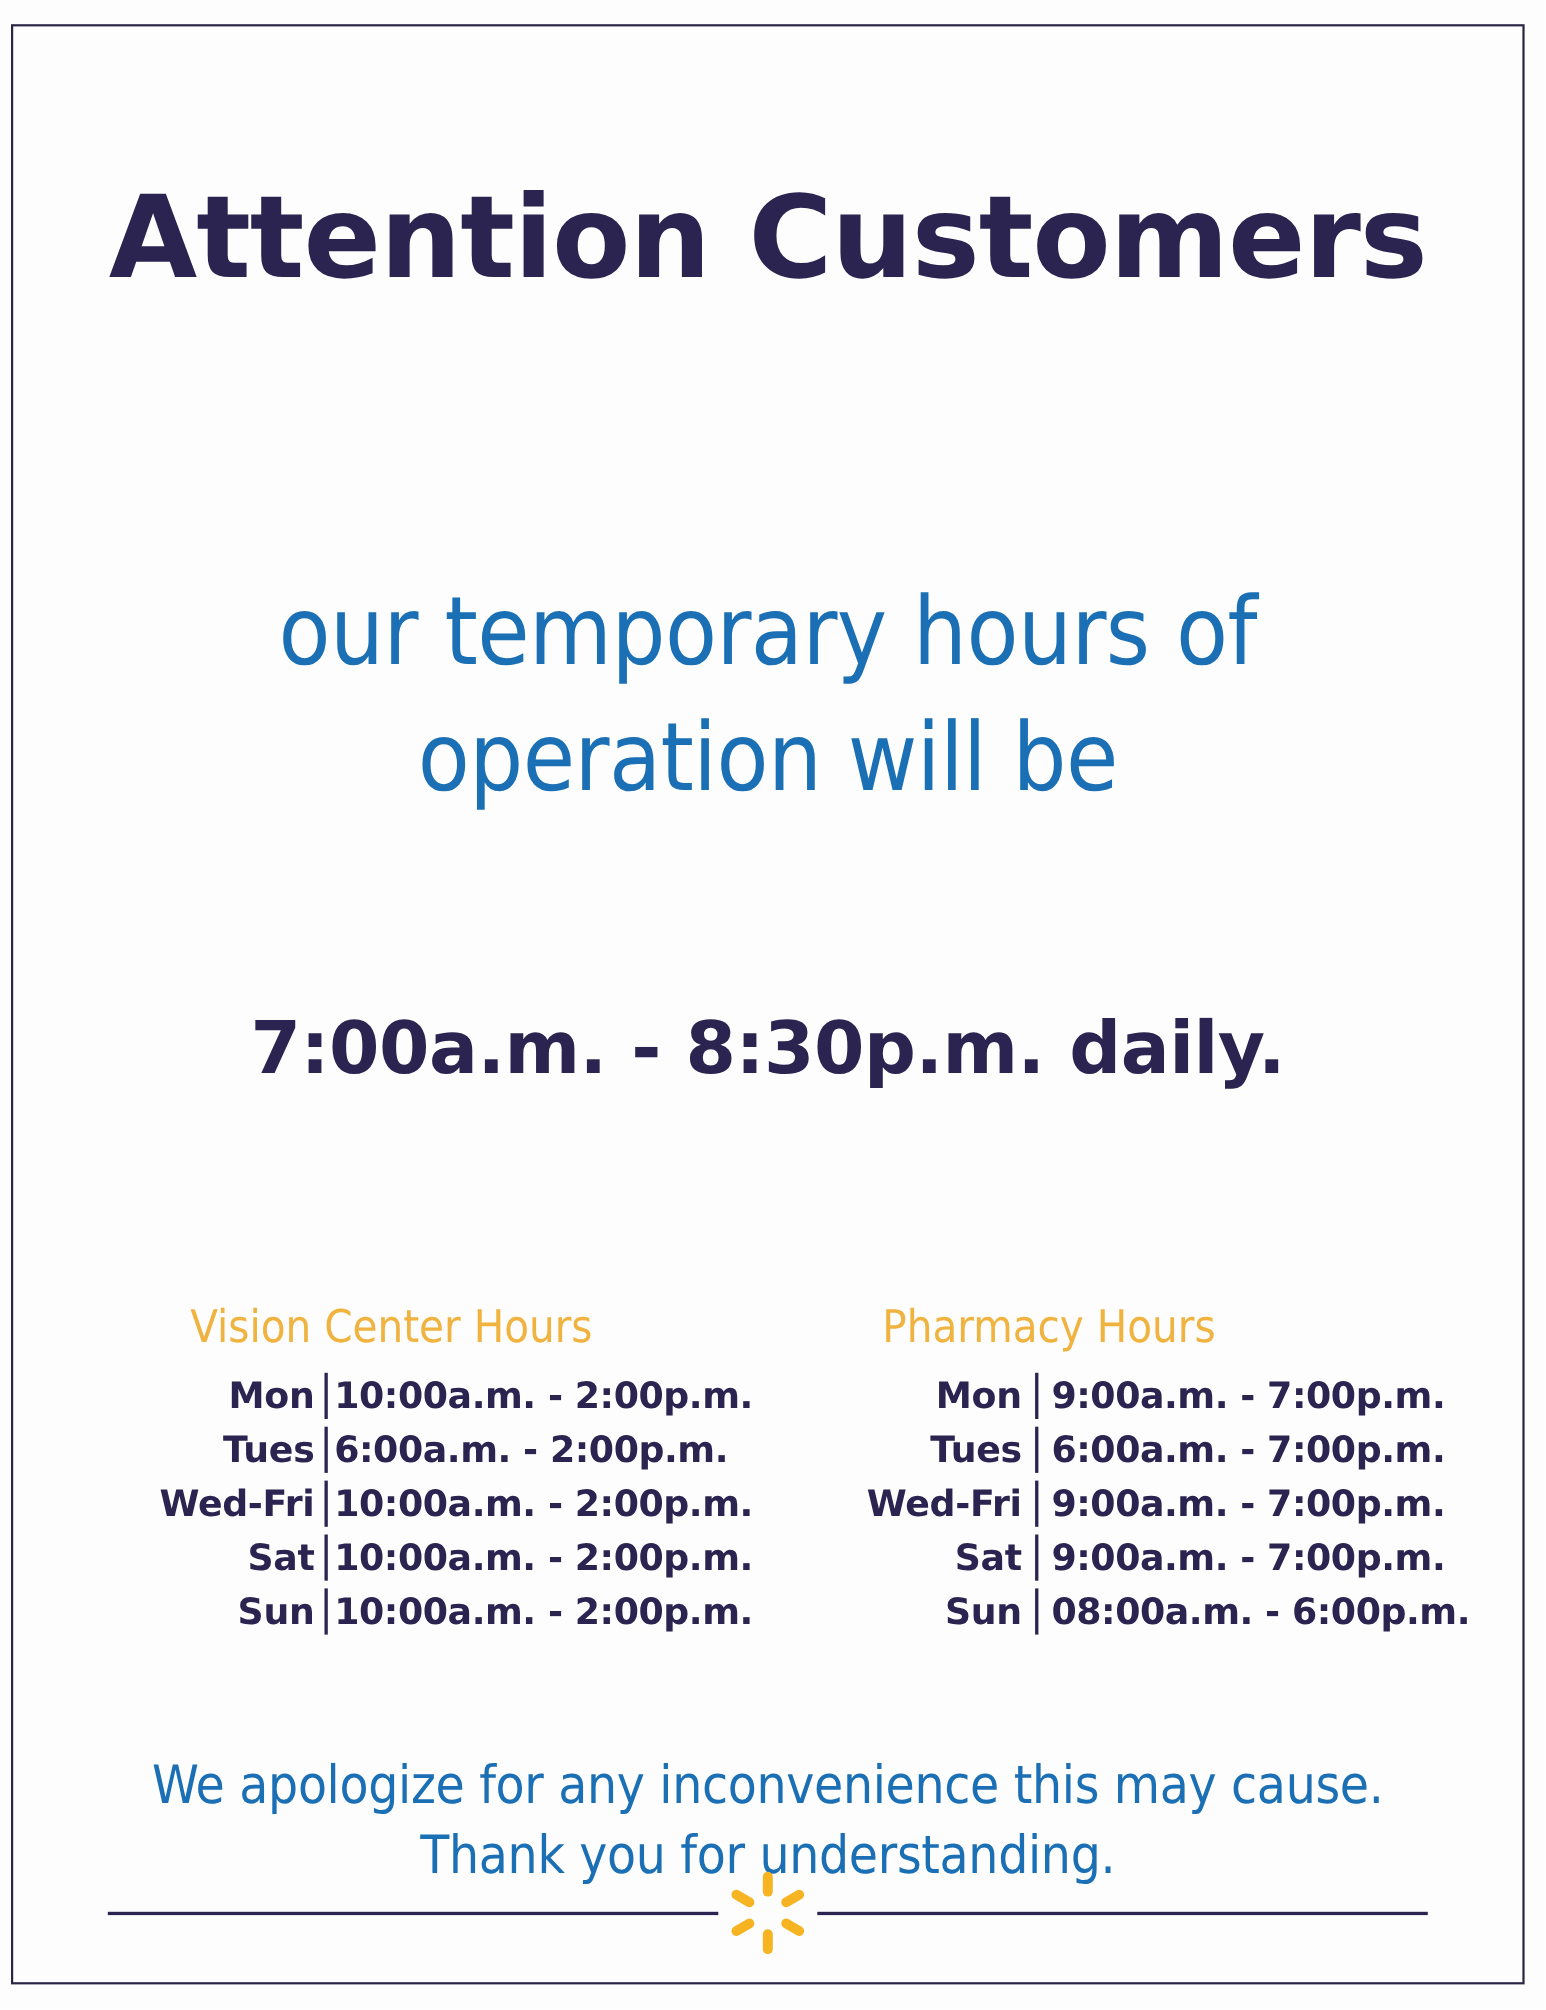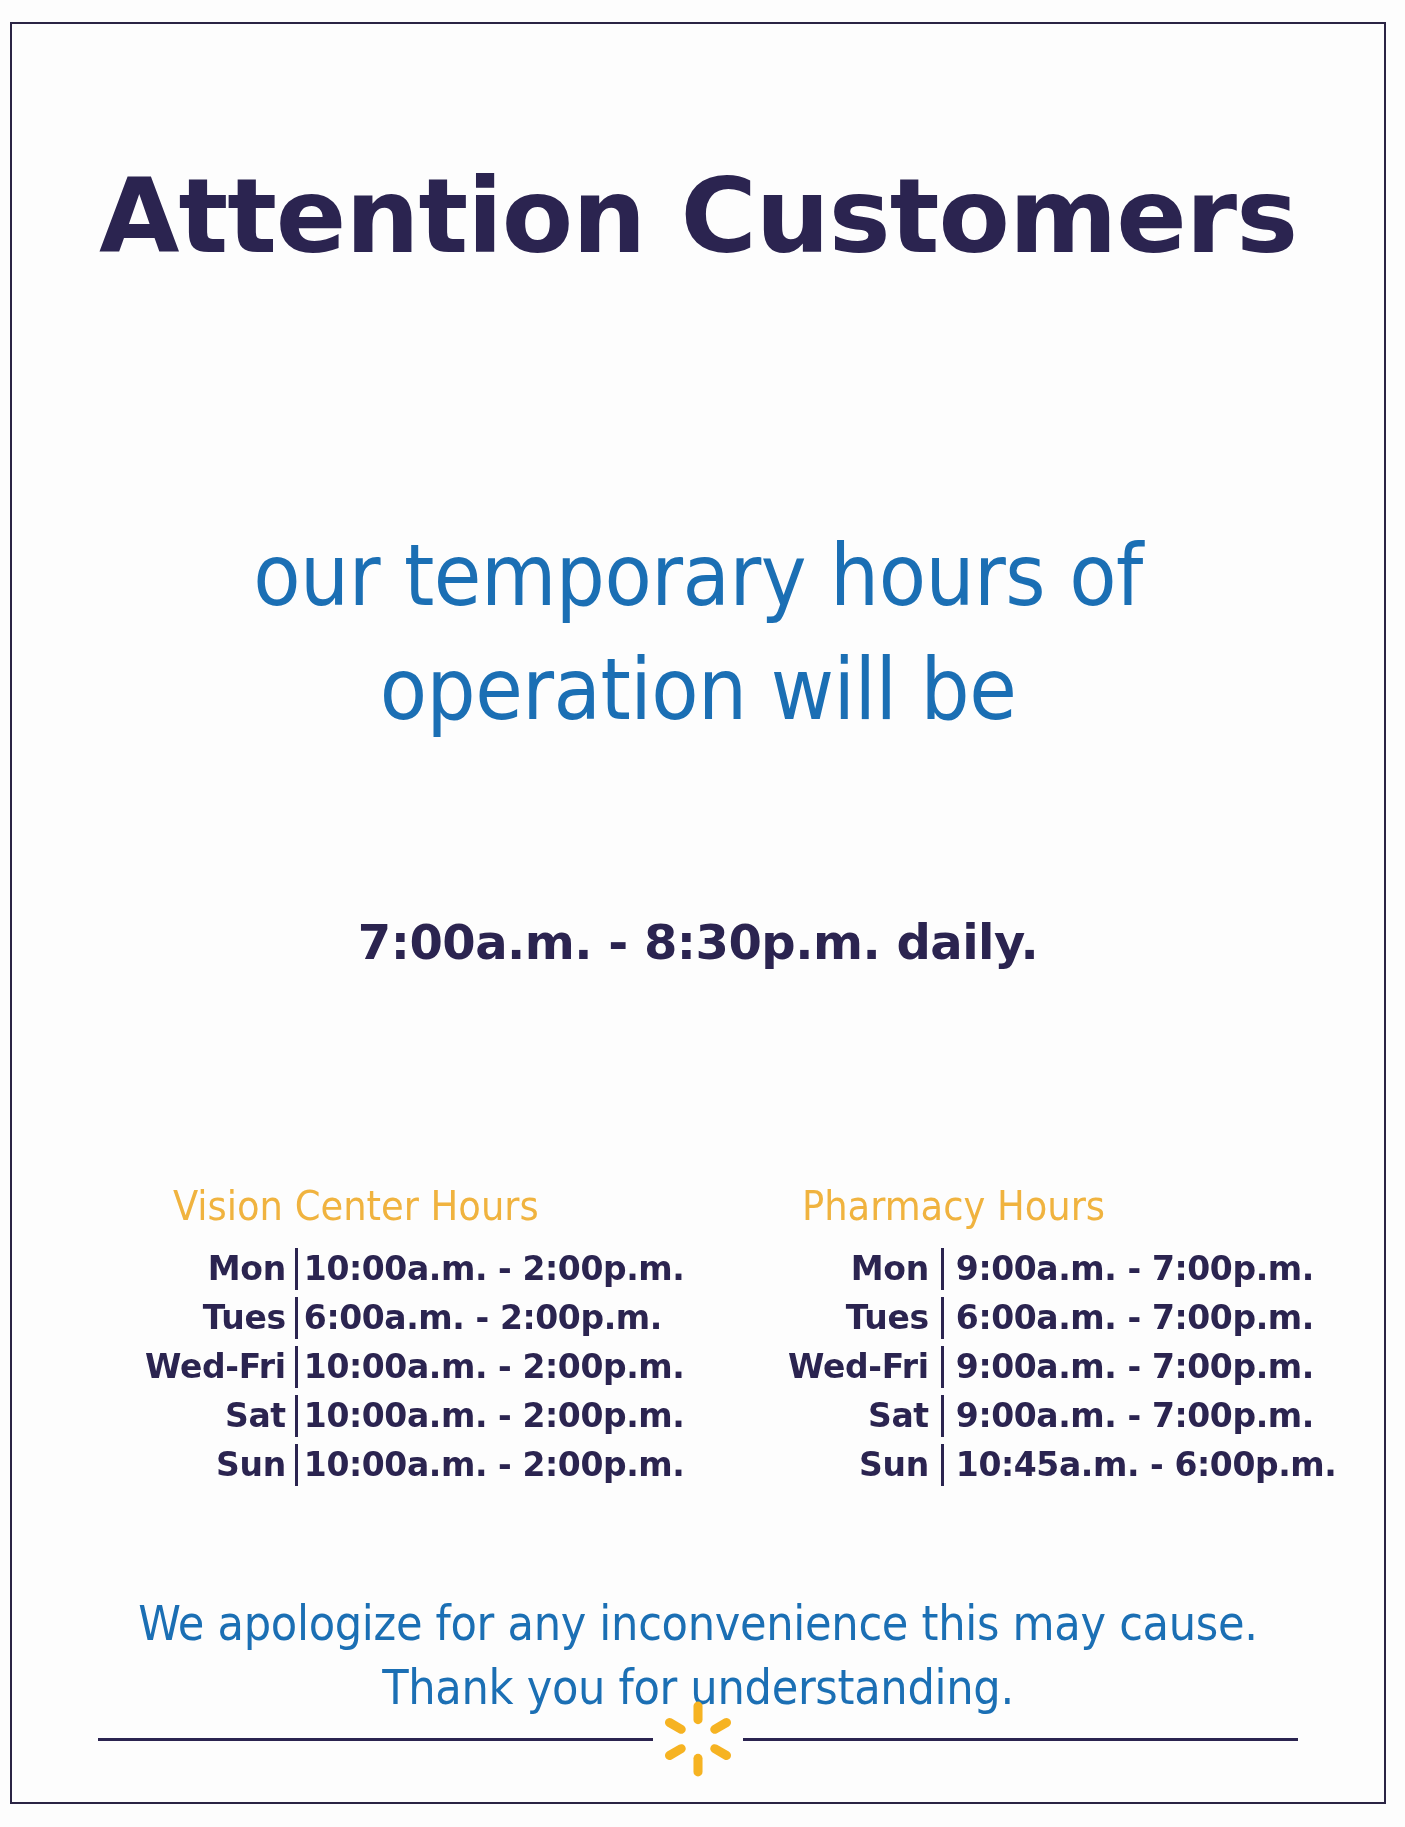--- a/index.html
+++ b/index.html
@@ -73,21 +73,21 @@
   
   .hours-line {
     position: absolute;
     top: 892px;
     left: 0;
     width: 100%;
     text-align: center;
     color: #2b2450;
     font-family: "DejaVu Sans", sans-serif;
     font-weight: bold;
-    font-size: 48px;
+    font-size: 66px;
     letter-spacing: -0.5px;
     white-space: nowrap;
   }
 
   
   .schedules {
     position: absolute;
     top: 1160px;
     left: 0;
     width: 100%;
@@ -284,21 +284,21 @@
               <td class="bar">
                   <i></i>
                 </td>
               <td class="time">9:00a.m. - 7:00p.m.</td>
             </tr>
             <tr>
               <td class="day">Sun</td>
               <td class="bar">
                   <i></i>
                 </td>
-              <td class="time">10:45a.m. - 6:00p.m.</td>
+              <td class="time">08:00a.m. - 6:00p.m.</td>
             </tr>
           </tbody>
         </table>
       </div>
 
     </div>
 
     <div class="closing">
       <span class="ln">We apologize for any inconvenience  this may cause.</span>
       <span class="ln">Thank you for understanding.</span>

